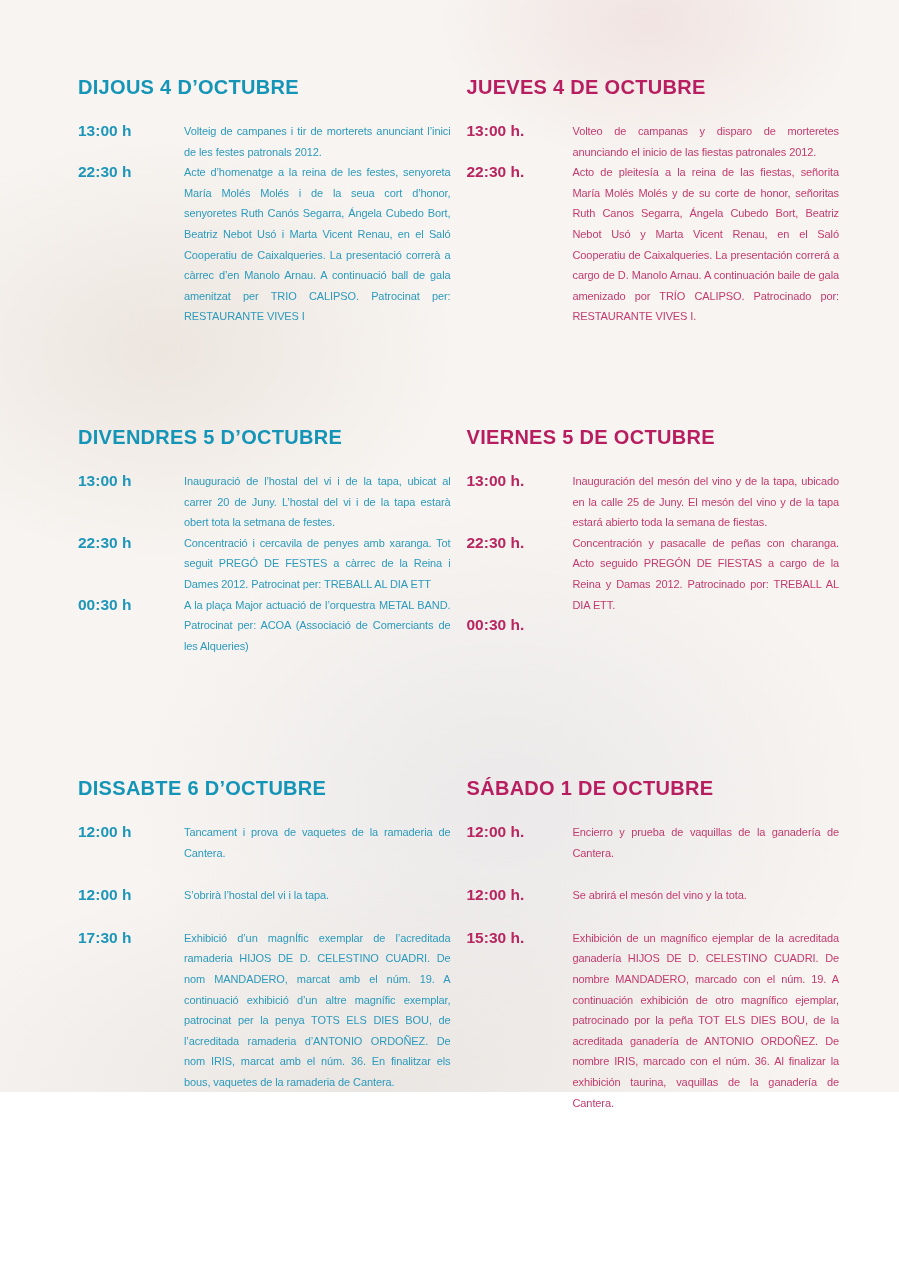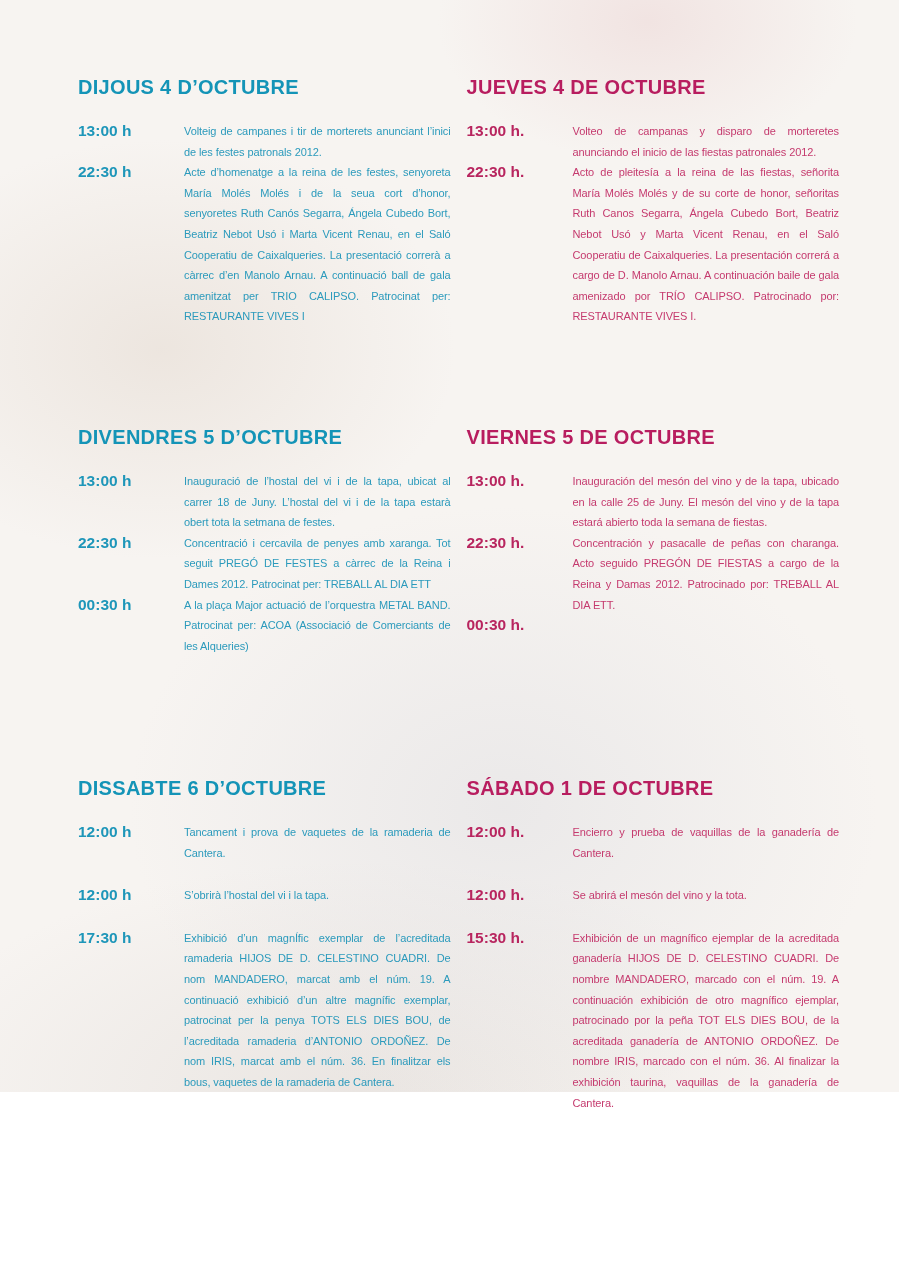--- a/index.html
+++ b/index.html
@@ -77,21 +77,21 @@
         <div class="entry">
           <span class="entry-time">22:30 h</span>
           <div class="entry-text">Acte d’homenatge a la reina de les festes, senyoreta María Molés Molés i de la seua cort d’honor, senyoretes Ruth Canós Segarra, Ángela Cubedo Bort, Beatriz Nebot Usó i Marta Vicent Renau, en el Saló Cooperatiu de Caixalqueries. La presentació correrà a càrrec d’en Manolo Arnau. A continuació ball de gala amenitzat per TRIO CALIPSO. Patrocinat per: RESTAURANTE VIVES I</div>
         </div>
       </div>
 
       <div class="section sec-2">
         <h2 class="heading">DIVENDRES 5 D’OCTUBRE</h2>
         <div class="entry">
           <span class="entry-time">13:00 h</span>
-          <div class="entry-text">Inauguració de l’hostal del vi i de la tapa, ubicat al carrer 18 de Juny. L’hostal del vi i de la tapa estarà obert tota la setmana de festes.</div>
+          <div class="entry-text">Inauguració de l’hostal del vi i de la tapa, ubicat al carrer 20 de Juny. L’hostal del vi i de la tapa estarà obert tota la setmana de festes.</div>
         </div>
         <div class="entry">
           <span class="entry-time">22:30 h</span>
           <div class="entry-text">Concentració i cercavila de penyes amb xaranga. Tot seguit PREGÓ DE FESTES a càrrec de la Reina i Dames 2012. Patrocinat per: TREBALL AL DIA ETT</div>
         </div>
         <div class="entry">
           <span class="entry-time">00:30 h</span>
           <div class="entry-text">A la plaça Major actuació de l’orquestra METAL BAND. Patrocinat per: ACOA (Associació de Comerciants de les Alqueries)</div>
         </div>
       </div>

